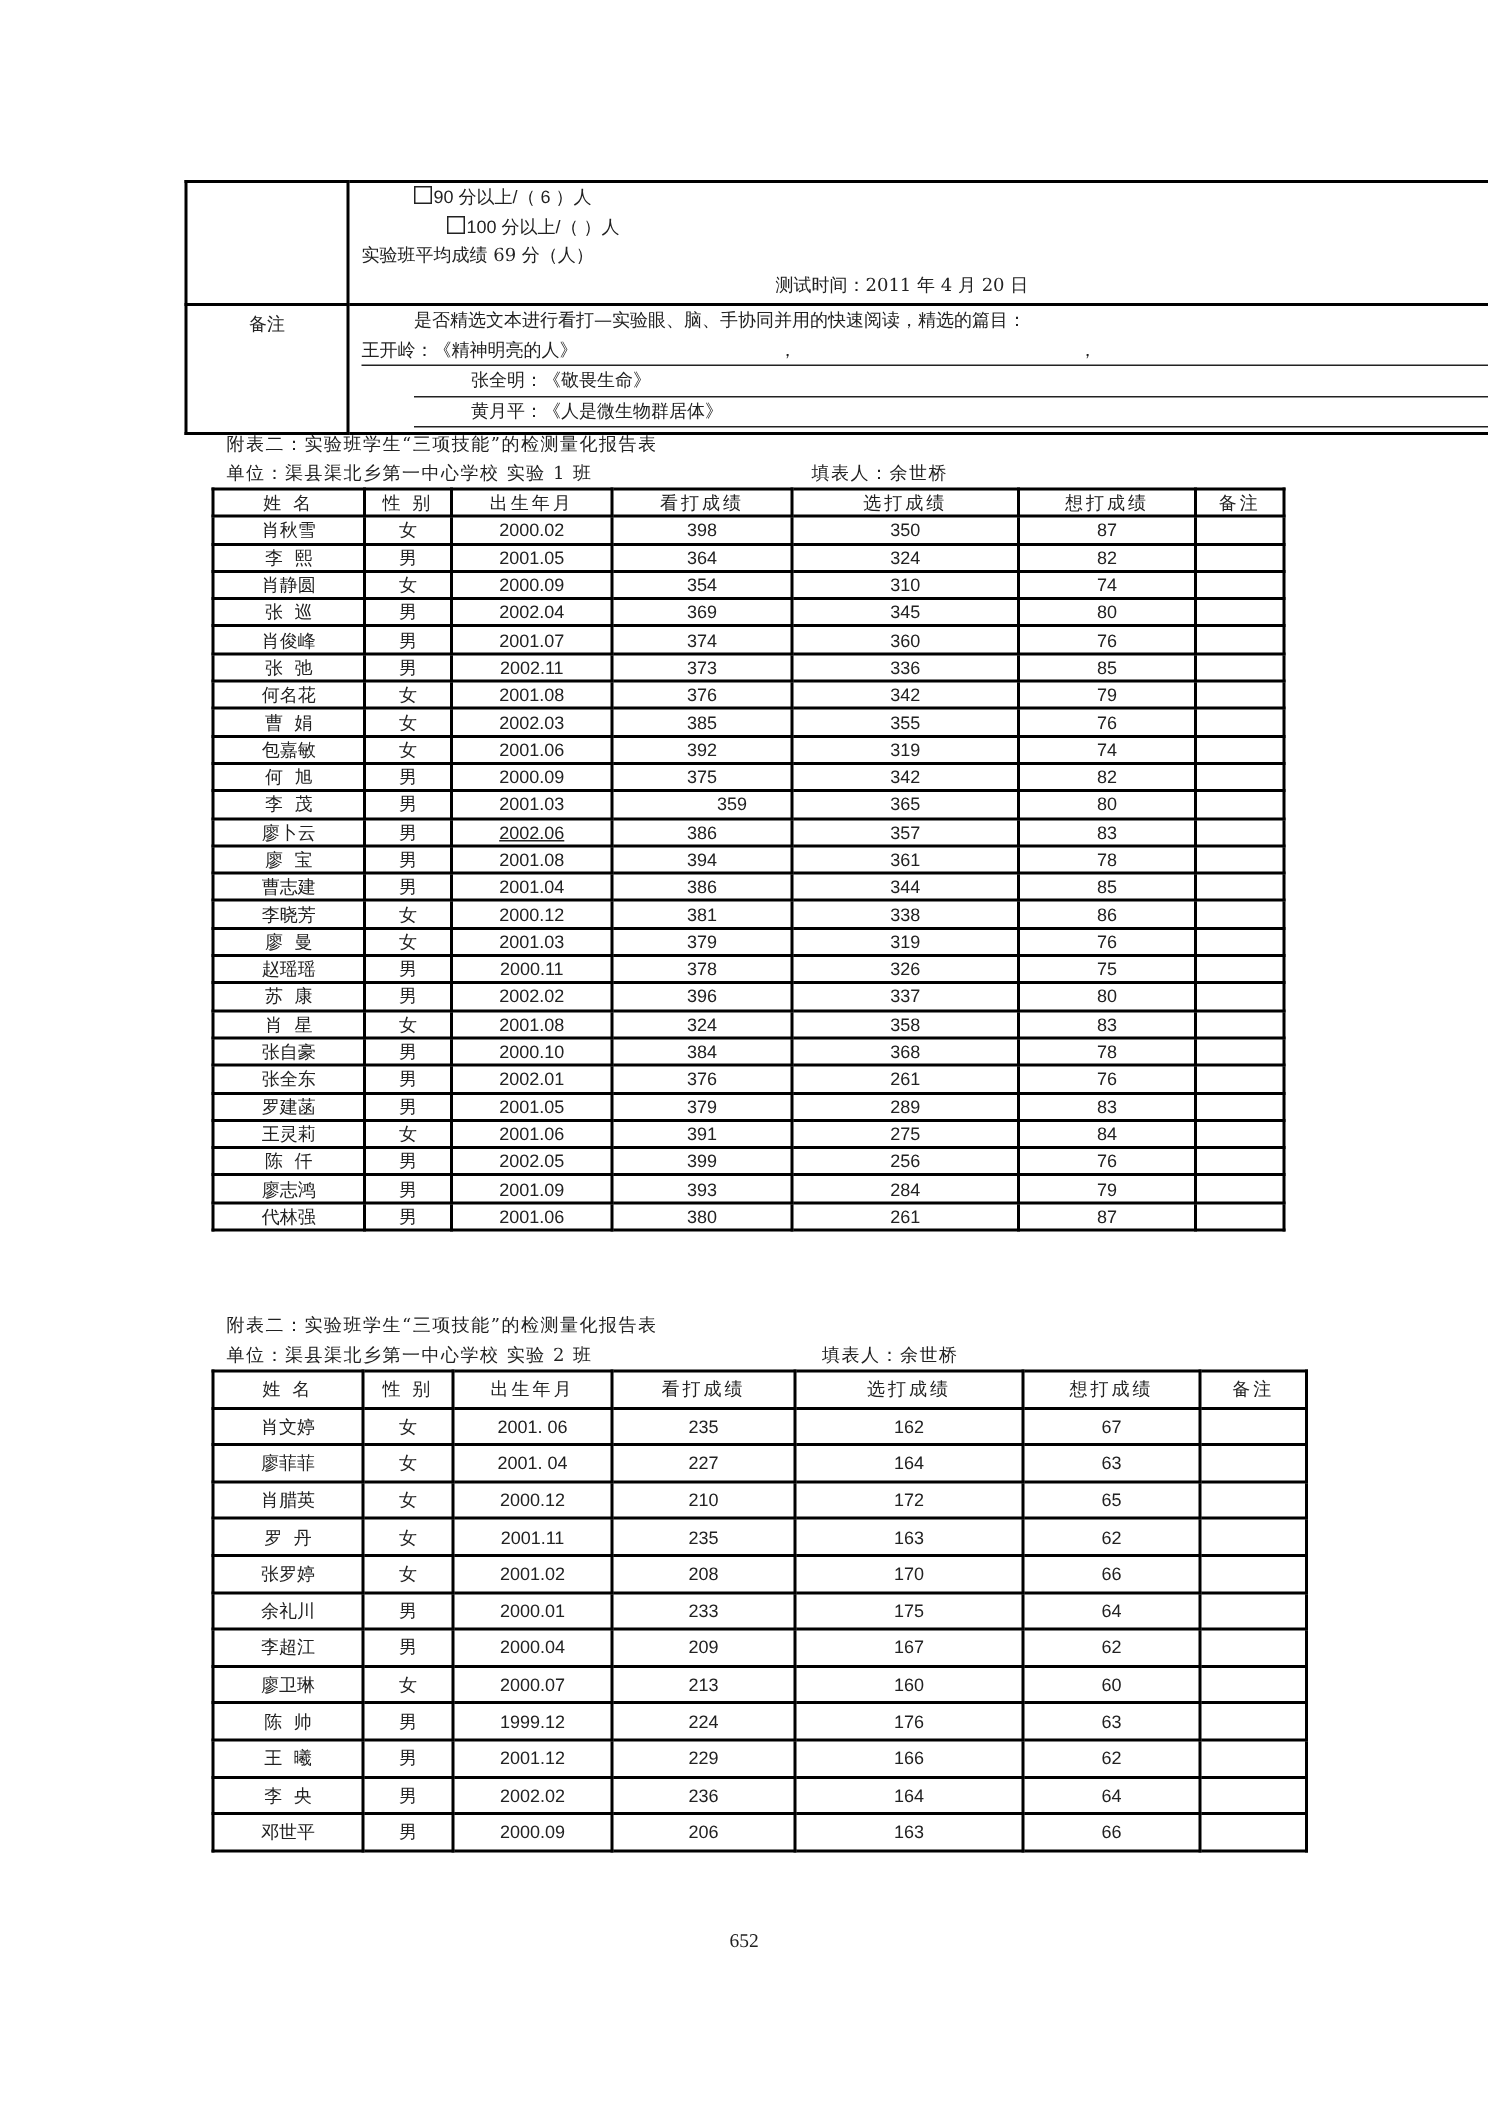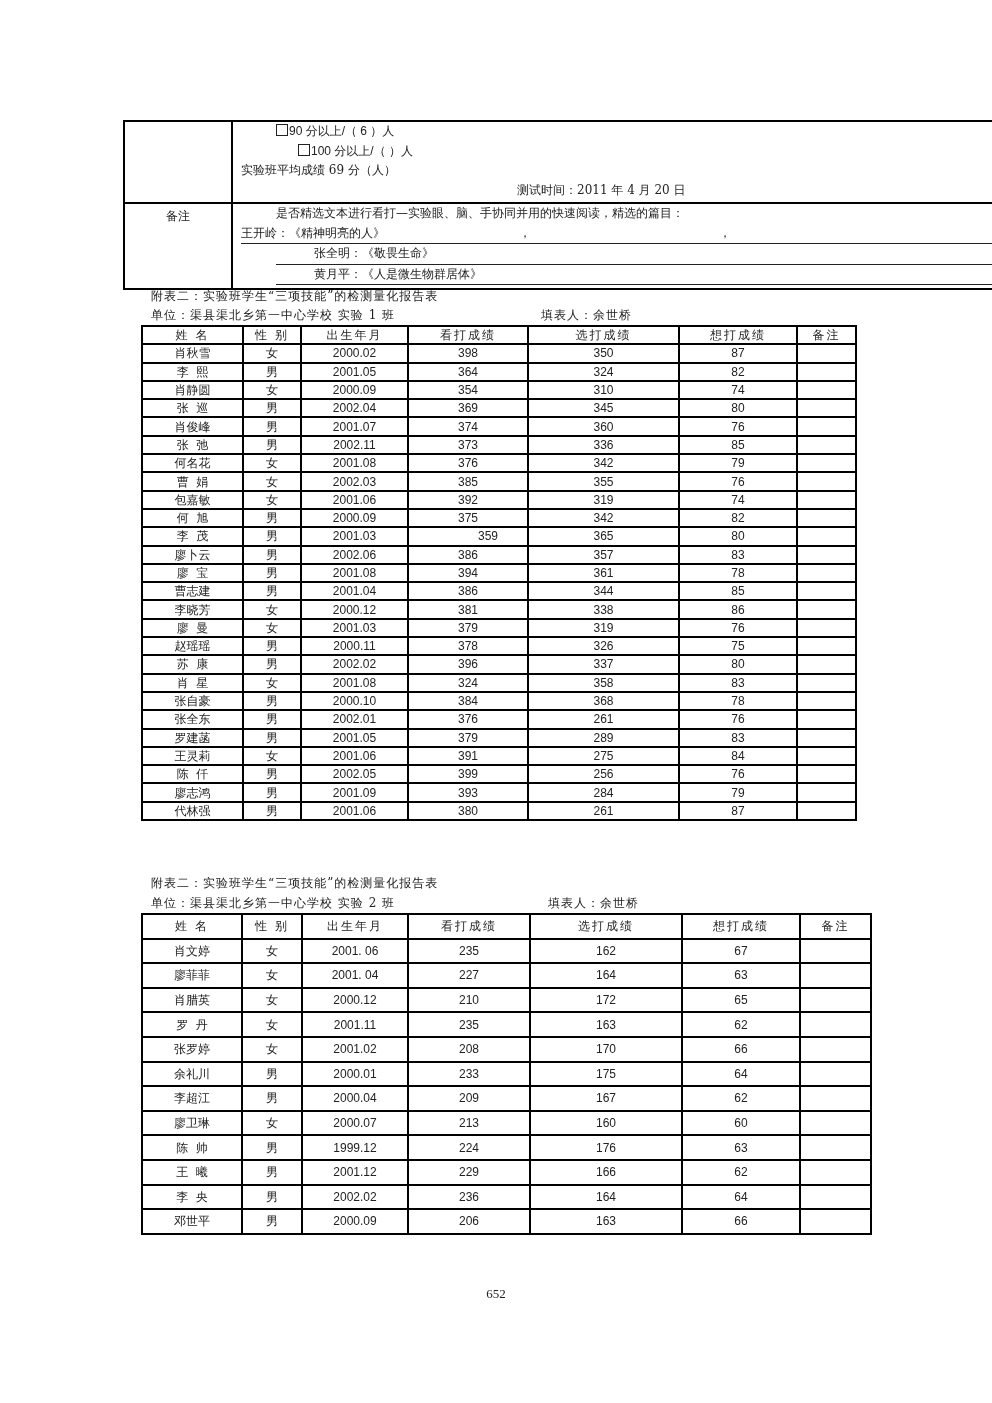--- a/index.html
+++ b/index.html
@@ -193,21 +193,21 @@
         <td style="white-space: pre;">男</td>
         <td class="num" style="white-space: pre;">2001.03</td>
         <td class="num" style="white-space: pre; padding-left: 40px;">359</td>
         <td class="num" style="white-space: pre;">365</td>
         <td class="num" style="white-space: pre;">80</td>
         <td style="white-space: pre;"></td>
       </tr>
       <tr>
         <td style="white-space: pre;">廖卜云</td>
         <td style="white-space: pre;">男</td>
-        <td class="num" style="white-space: pre;">2002.06</td>
+        <td class="num" style="white-space: pre; text-decoration: underline;">2002.06</td>
         <td class="num" style="white-space: pre;">386</td>
         <td class="num" style="white-space: pre;">357</td>
         <td class="num" style="white-space: pre;">83</td>
         <td style="white-space: pre;"></td>
       </tr>
       <tr>
         <td style="white-space: pre;">廖  宝</td>
         <td style="white-space: pre;">男</td>
         <td class="num" style="white-space: pre;">2001.08</td>
         <td class="num" style="white-space: pre;">394</td>

